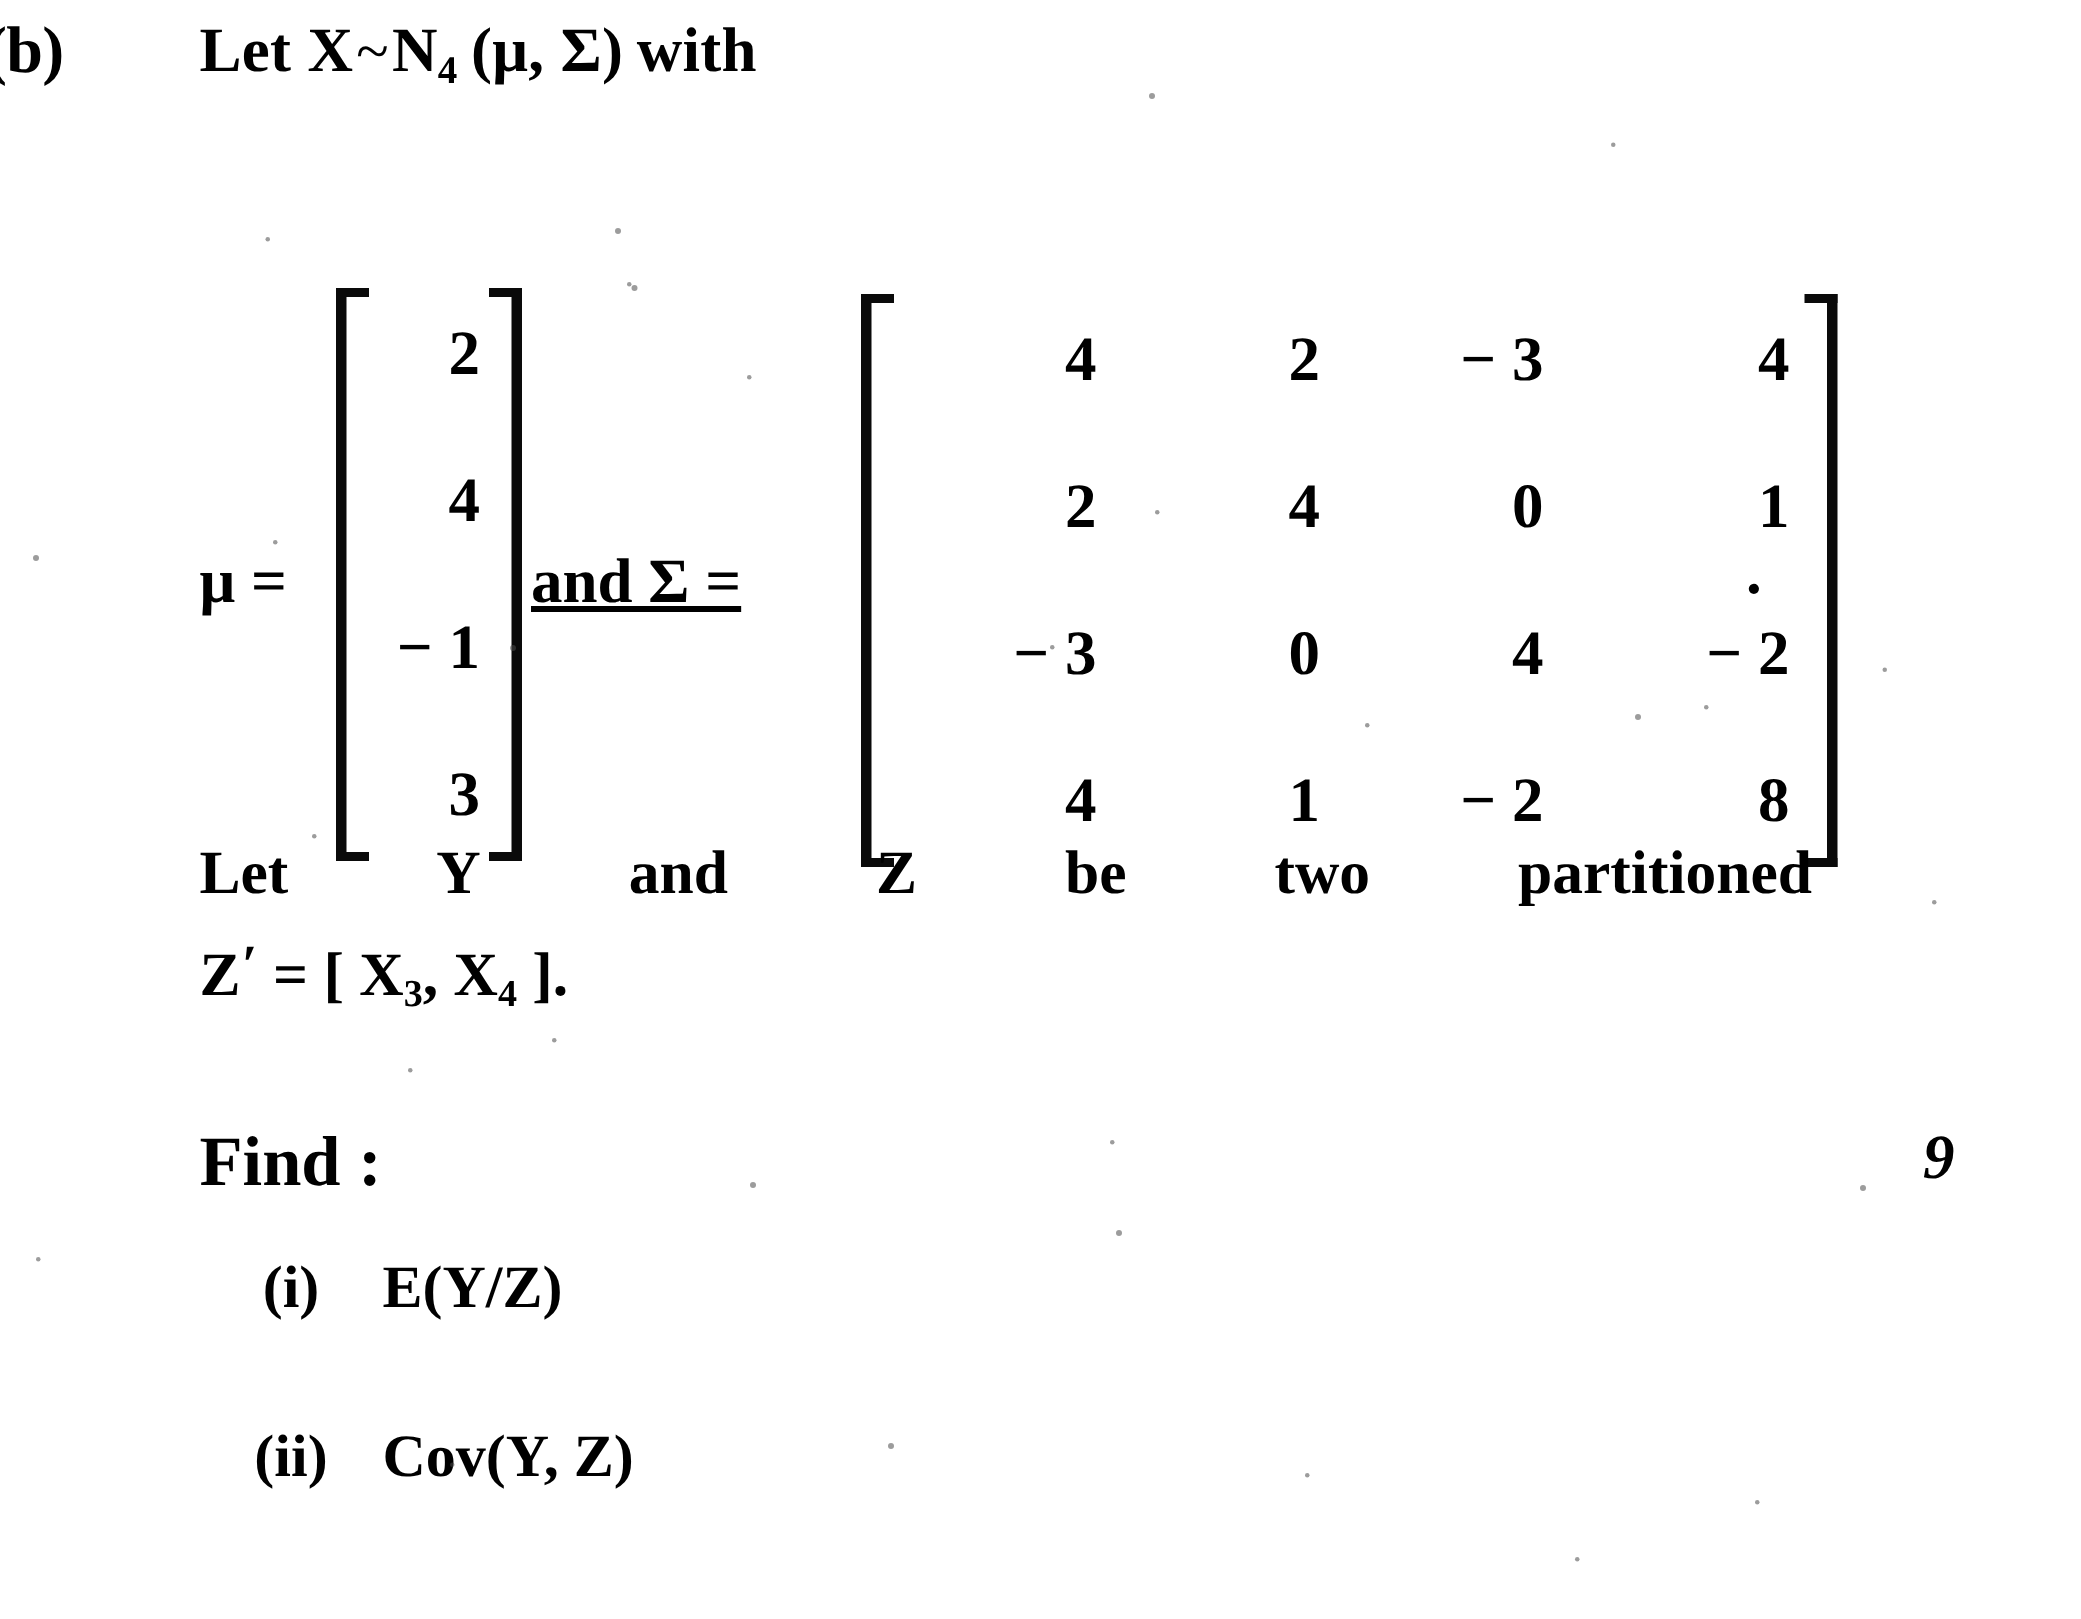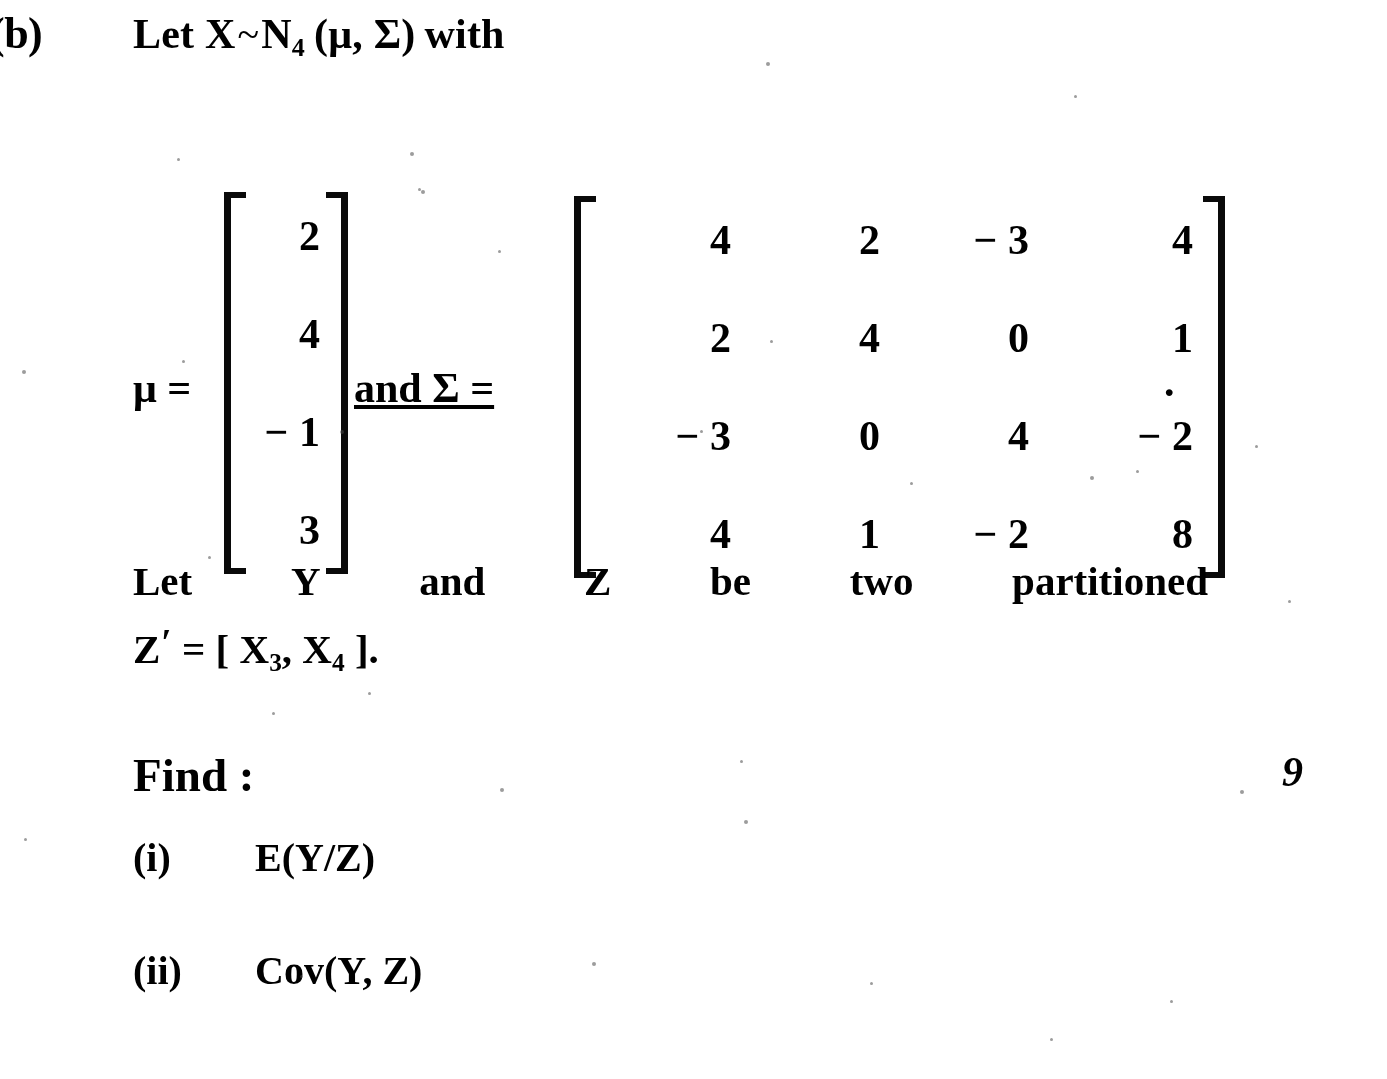--- a/index.html
+++ b/index.html
@@ -183,20 +183,21 @@
     font-style: italic;
     font-family: "Liberation Serif", "DejaVu Serif", serif;
   }
 
   
   .item {
     position: absolute;
     font-size: 40px;
     font-weight: bold;
     white-space: nowrap;
+    text-align: center;
   }
   .item .num {
     display: inline-block;
     width: 122px;
   }
   .item .sub {
     font-size: 0.64em;
     vertical-align: -0.3em;
     font-weight: bold;
   }

